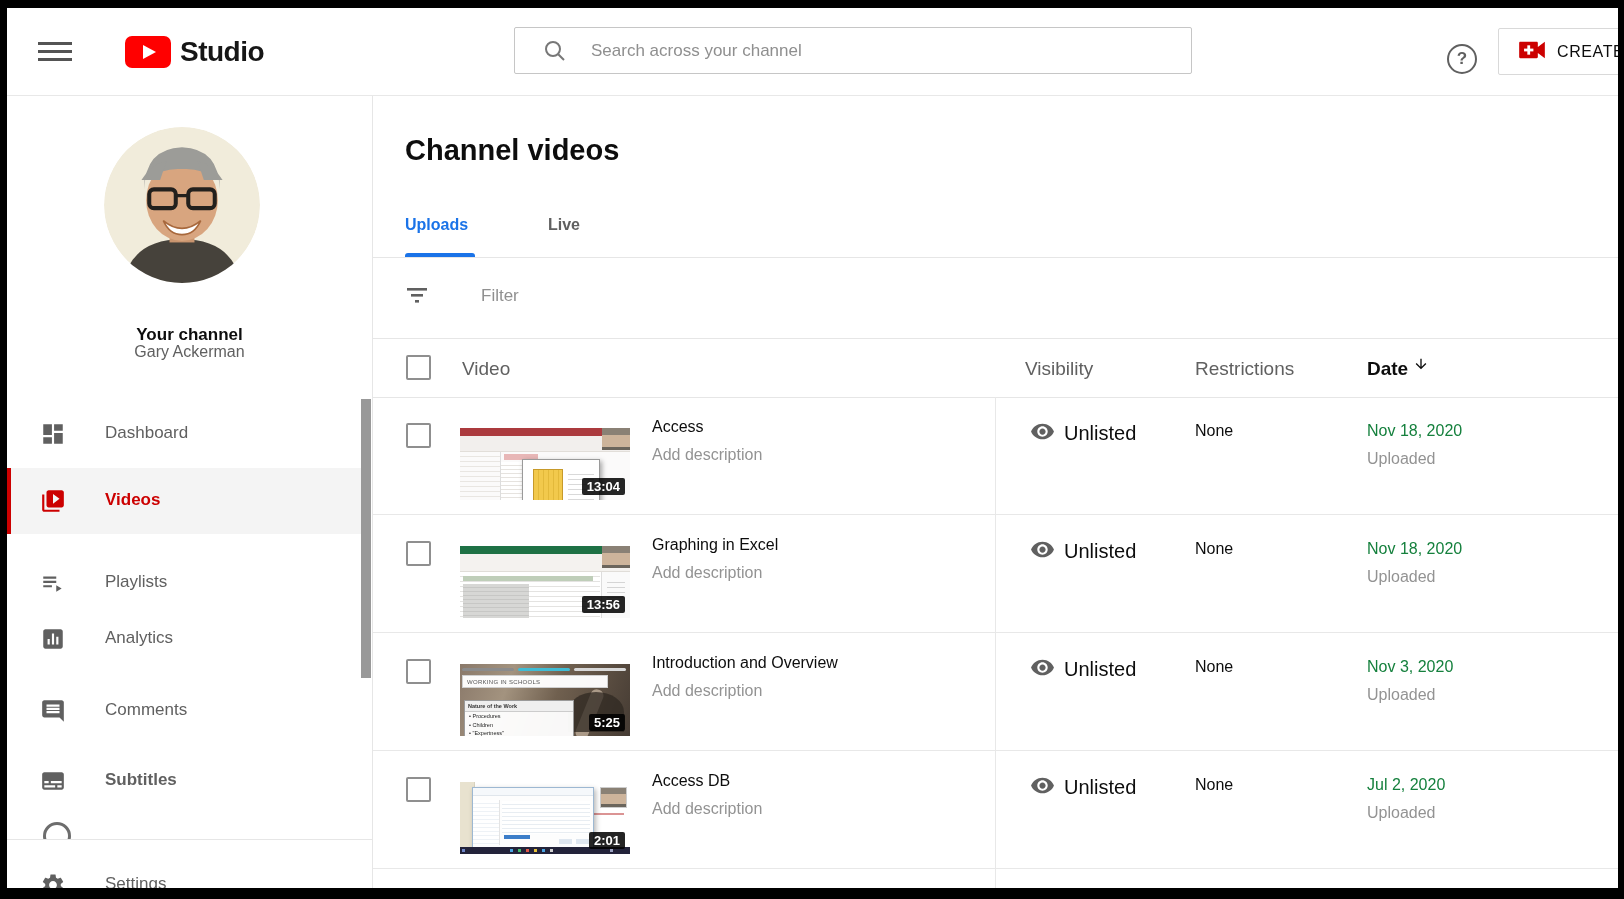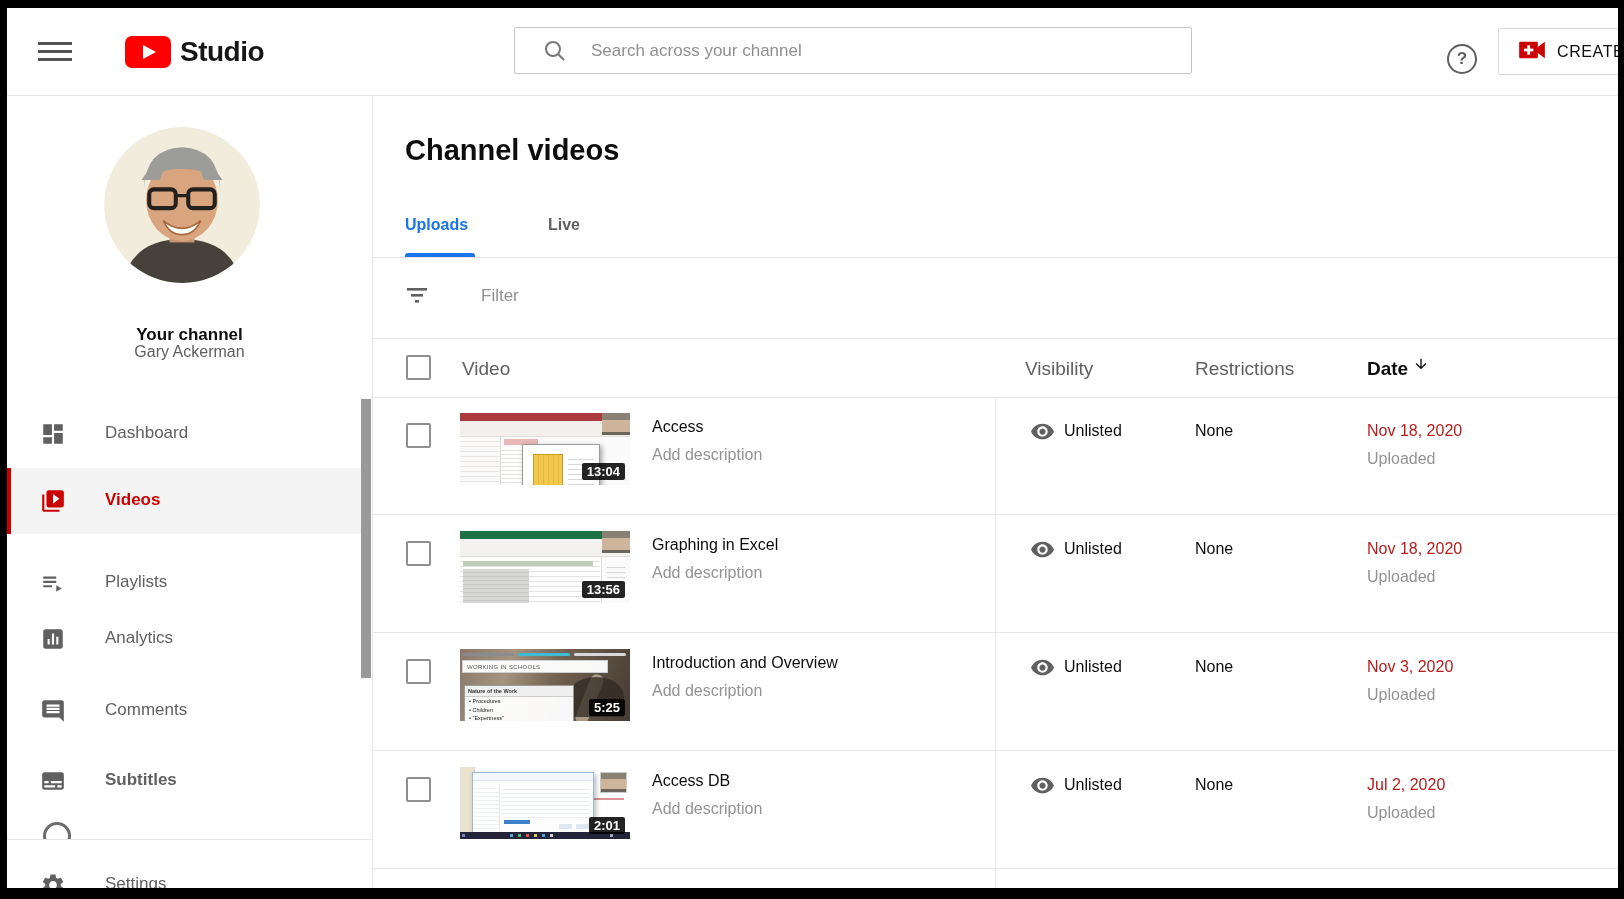--- a/index.html
+++ b/index.html
@@ -71,27 +71,27 @@
   .th-restrictions{left:822px;}
   .th-date{left:994px;color:#0d0d0d;font-weight:bold;cursor:pointer;}
   .sort-icon{position:absolute;left:1040px;top:17px;color:#0d0d0d;}
   .rows{position:absolute;left:0;top:301px;width:1245px;}
   .col-divider{position:absolute;left:622px;top:301px;width:1px;height:491px;background:#e8e8e8;}
   .vrow{position:relative;width:1245px;height:117px;border-bottom:1px solid #e8e8e8;}
   .vrow .cb{left:33px;top:26px;}
   .vtitle{position:absolute;left:279px;top:21px;font-size:16px;color:#0d0d0d;cursor:pointer;}
   .vdesc{position:absolute;left:279px;top:49px;font-size:16px;color:#939393;cursor:pointer;}
   .eye{position:absolute;left:657px;top:22px;width:25px;height:25px;color:#606060;}
-  .vvis{position:absolute;left:691px;top:25px;font-size:16px;color:#0d0d0d;}
+  .vvis{position:absolute;left:691px;top:25px;font-size:20px;color:#0d0d0d;}
   .vres{position:absolute;left:822px;top:25px;font-size:16px;color:#0d0d0d;}
-  .vdate{position:absolute;left:994px;top:25px;font-size:16px;color:#b91c1c;}
+  .vdate{position:absolute;left:994px;top:25px;font-size:16px;color:#15803d;}
   .vdatesub{position:absolute;left:994px;top:53px;font-size:16px;color:#939393;}
 
   
-  .thumb{position:absolute;left:87px;top:16px;width:170px;height:72px;background:#fff;overflow:hidden;cursor:pointer;}
+  .thumb{position:absolute;left:87px;top:31px;width:170px;height:72px;background:#fff;overflow:hidden;cursor:pointer;}
   .dur{position:absolute;right:5px;bottom:5px;background:rgba(0,0,0,.86);color:#fff;font-size:13px;font-weight:bold;padding:1px 5px;border-radius:2px;z-index:9;}
   .tface{position:absolute;right:0;top:0;width:28px;height:22px;background:linear-gradient(#8a8175 0 32%,#cdb49b 32% 85%,#6b655c 85%);z-index:5;}
   
   .t1{background:#fbfafa;}
   .t1 .bar{position:absolute;left:0;top:0;width:170px;height:8px;background:#ab3a3e;}
   .t1 .ribbon{position:absolute;left:0;top:8px;width:170px;height:15px;background:#f2efed;border-bottom:1px solid #e2ded9;}
   .t1 .leftpanel{position:absolute;left:0;top:24px;width:40px;height:70px;background:repeating-linear-gradient(#fbfafa 0 4px,#e9e6e2 4px 5px);border-right:1px solid #ddd;}
   .t1 .redtab{position:absolute;left:44px;top:26px;width:34px;height:6px;background:#e8b7b7;}
   .t1 .sheet{position:absolute;left:41px;top:34px;width:88px;height:60px;background:repeating-linear-gradient(#fff 0 3px,#e6e3df 3px 4px);}
   .t1 .dlg{position:absolute;left:62px;top:31px;width:76px;height:56px;background:#fff;border:1px solid #9a9a9a;box-shadow:2px 2px 5px rgba(0,0,0,.35);z-index:4;}

